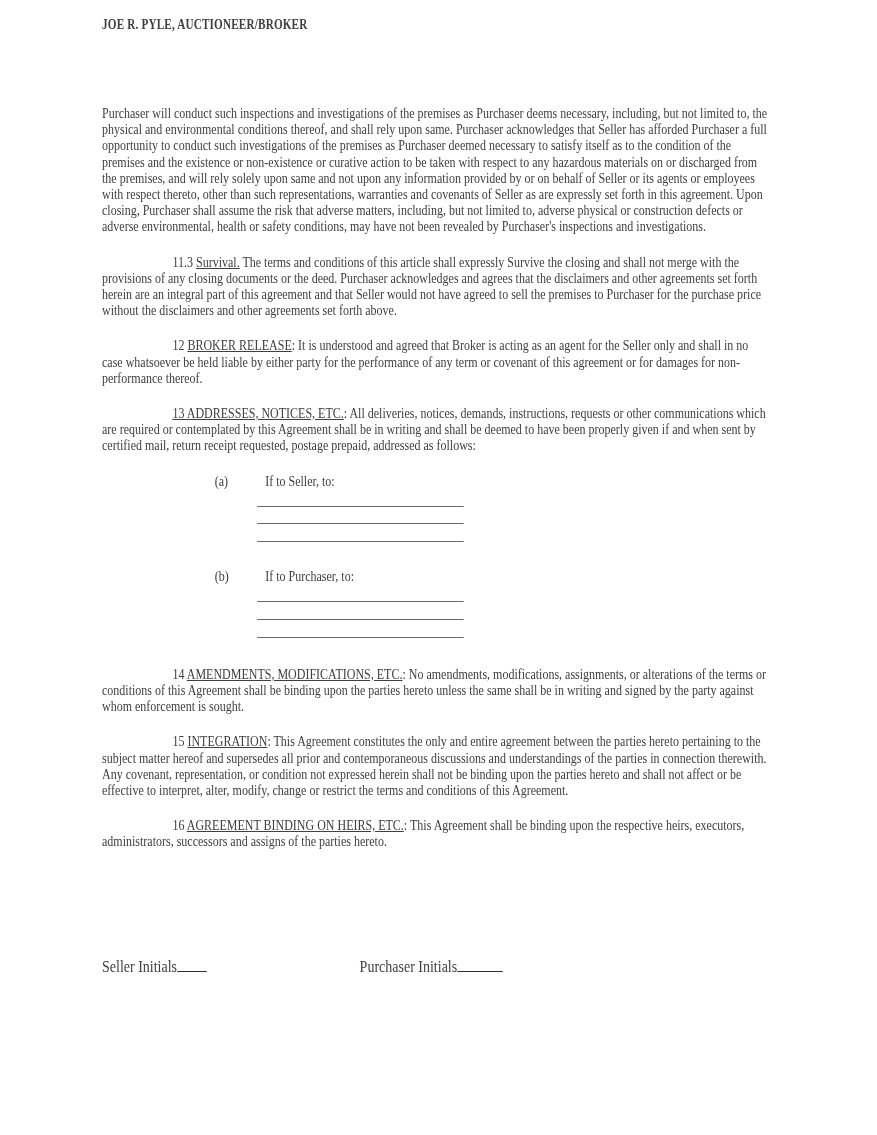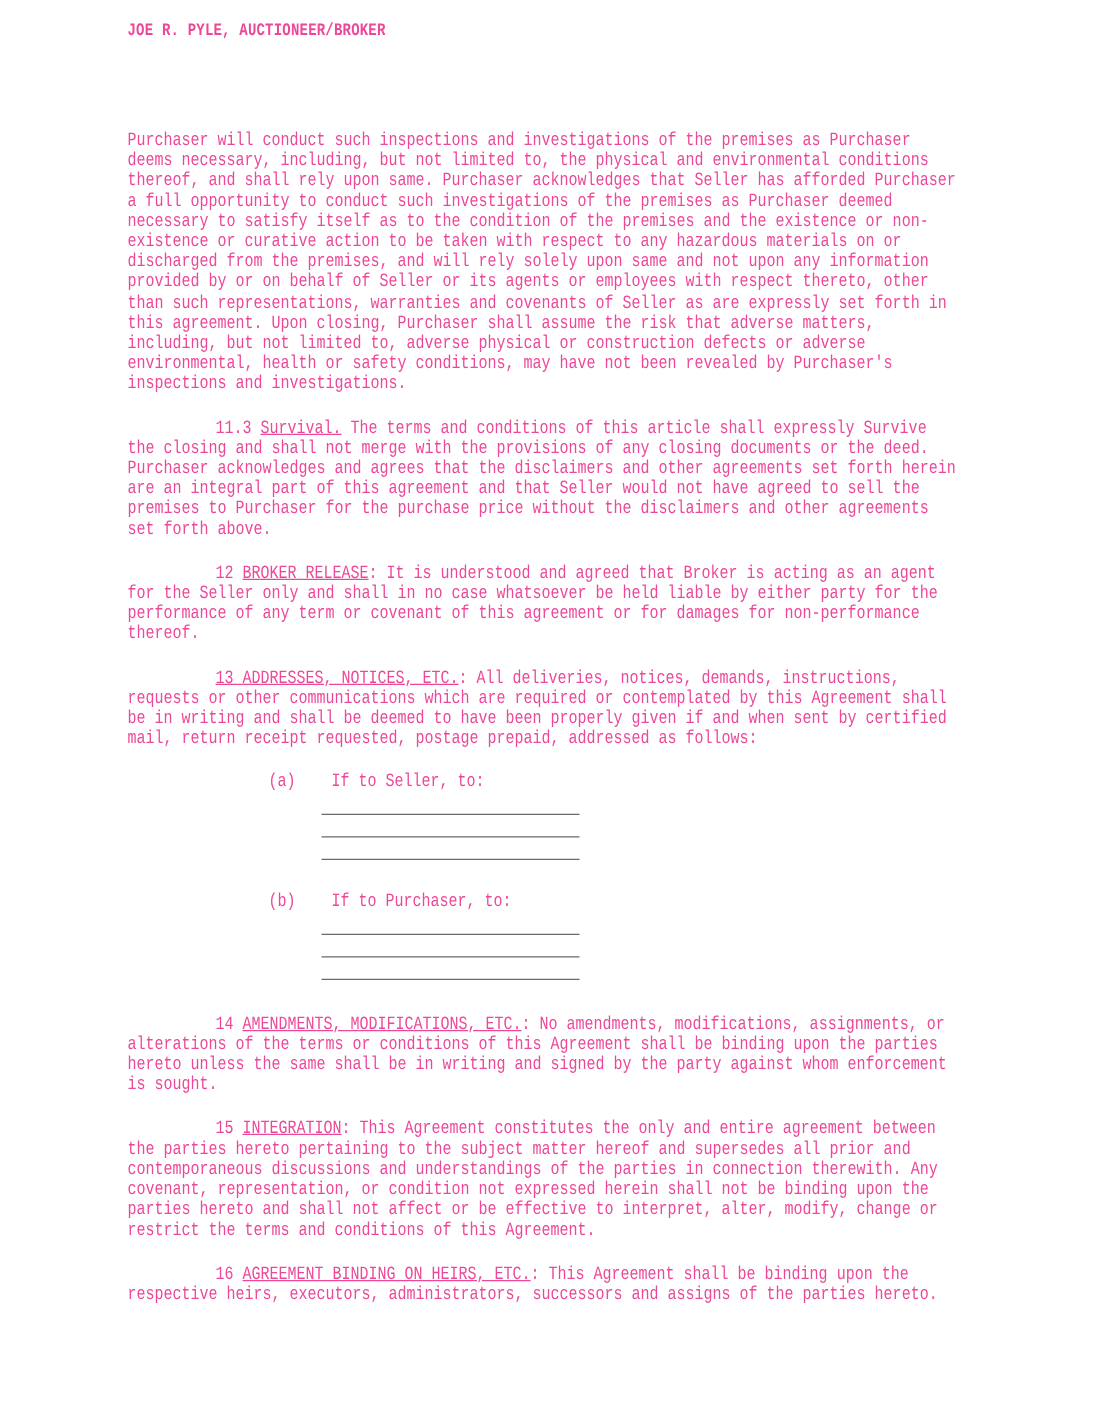--- a/index.html
+++ b/index.html
@@ -6,22 +6,22 @@
     margin: 0;
     padding: 0;
     background: #ffffff;
   }
   .page {
     position: relative;
     width: 877px;
     height: 1069px;
     background: #ffffff;
     overflow: hidden;
-    font-family: Liberation Mono, monospace;
-    color: #ec4899;
+    font-family: Liberation Serif, serif;
+    color: #404040;
   }
   
   .content {
     position: absolute;
     left: 102px;
     top: 17px;
     width: 832px;
     transform: scaleX(0.8);
     transform-origin: 0 0;
     font-size: 15px;

